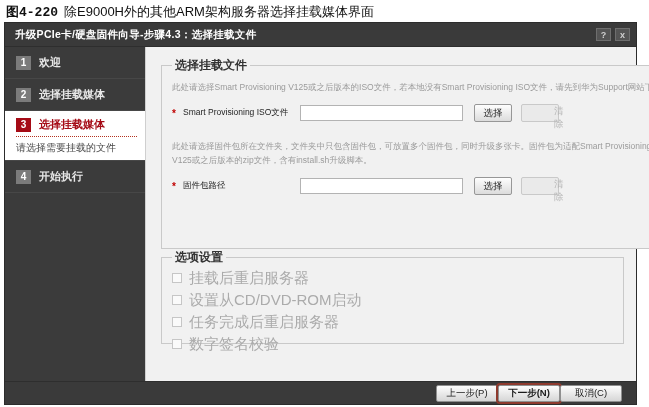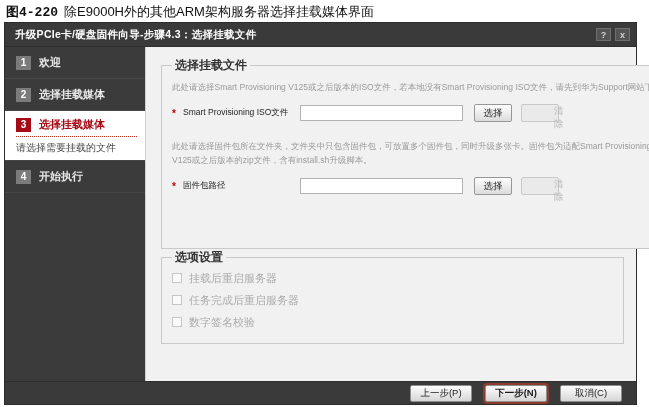--- a/index.html
+++ b/index.html
@@ -46,24 +46,24 @@
   .ftext{width:163px;height:16px;box-sizing:border-box;border:1px solid #b3b3b3;background:#fff;margin-right:11px;
     font-size:9px;padding:0 3px;}
   .btn{width:38px;height:18px;font-size:9.5px;color:#222;background:linear-gradient(#fefefe,#dcdcdc);
     border:1px solid #979797;border-radius:2px;padding:0;cursor:pointer;font-family:"Liberation Sans",sans-serif;}
   .btn.disabled{color:#b6b6b6;background:#eaeaea;border-color:#c9c9c9;cursor:default;margin-left:9px;padding-left:32px;}
   
   .fs-options{margin-top:10px;height:95px;box-sizing:border-box;}
   .cbrow{display:flex;align-items:center;gap:7px;margin-top:12px;height:10px;}
   .cbrow:first-of-type{margin-top:7px;}
   .cbox{width:10px;height:10px;flex:0 0 10px;border:1px solid #c6c6c6;background:#fafafa;box-sizing:border-box;}
-  .cblabel{font-size:11px;color:#ababab;white-space:nowrap;}
+  .cblabel{font-size:15px;color:#ababab;white-space:nowrap;}
   
   .footer{flex:0 0 22px;background:#3a3a3a;display:flex;align-items:center;justify-content:flex-end;
-    gap:13px;padding-right:14px;border-top:1px solid #2e2e2e;}
+    padding-right:14px;border-top:1px solid #2e2e2e;}
   .fbtn{width:62px;height:17px;font-size:9.5px;color:#1a1a1a;background:linear-gradient(#fdfdfd,#d6d6d6);
     border:1px solid #8f8f8f;border-radius:2px;padding:0;cursor:pointer;font-family:"Liberation Sans",sans-serif;}
   .fbtn.focused{box-shadow:0 0 0 2px #8e3a2e;font-weight:bold;}
 </style>
 </head>
 <body>
 
 <div class="caption">
   <span class="cap-label">图4-220</span><span>除E9000H外的其他ARM架构服务器选择挂载媒体界面</span>
 </div>
@@ -129,20 +129,24 @@
 
       <fieldset class="fs fs-options">
         <legend>选项设置</legend>
 
         <div class="cbrow">
           <span class="cbox"></span>
           <span class="cblabel">挂载后重启服务器</span>
         </div>
         <div class="cbrow">
           <span class="cbox"></span>
+          <span class="cblabel">设置从CD/DVD-ROM启动</span>
+        </div>
+        <div class="cbrow">
+          <span class="cbox"></span>
           <span class="cblabel">任务完成后重启服务器</span>
         </div>
         <div class="cbrow">
           <span class="cbox"></span>
           <span class="cblabel">数字签名校验</span>
         </div>
       </fieldset>
 
     </div>
   </div>

